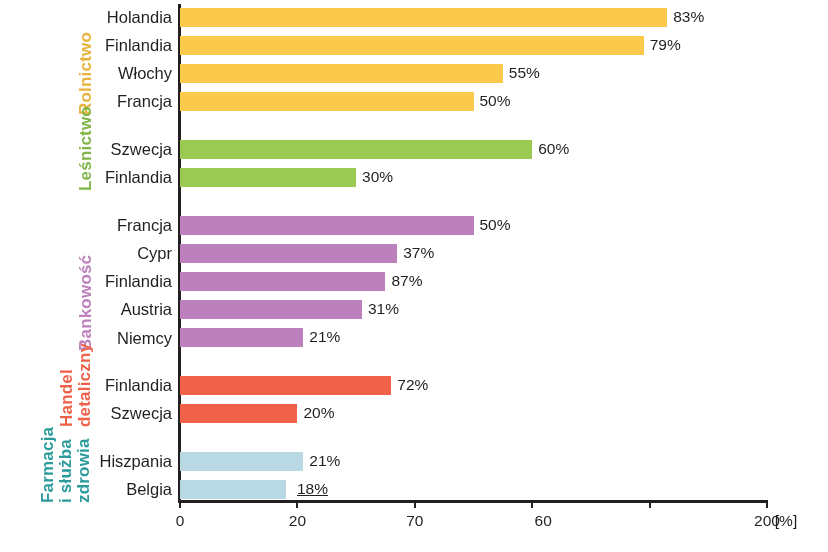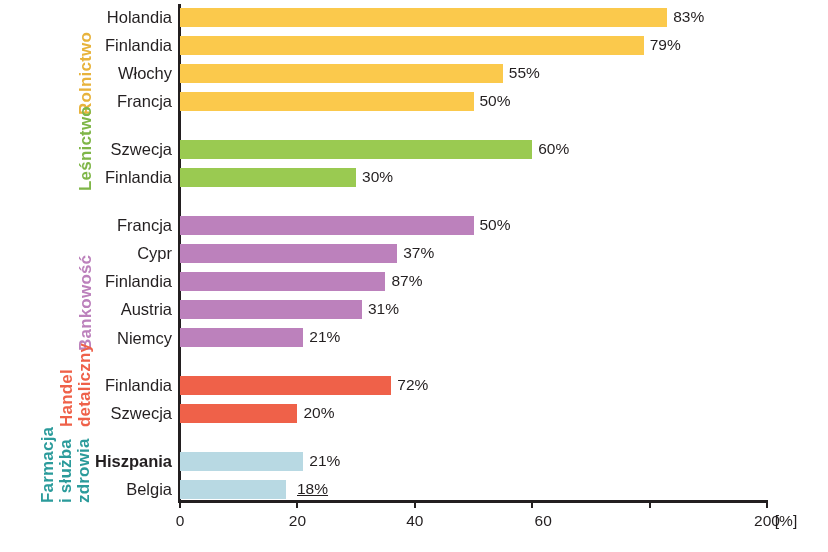--- a/index.html
+++ b/index.html
@@ -143,33 +143,33 @@
       <div class="cat-label" style="top: 93px;">Francja</div>
       <div class="cat-label" style="top: 141px;">Szwecja</div>
       <div class="cat-label" style="top: 169px;">Finlandia</div>
       <div class="cat-label" style="top: 217px;">Francja</div>
       <div class="cat-label" style="top: 245px; text-align: right;">Cypr</div>
       <div class="cat-label" style="top: 273px;">Finlandia</div>
       <div class="cat-label" style="top: 301px;">Austria</div>
       <div class="cat-label" style="top: 330px;">Niemcy</div>
       <div class="cat-label" style="top: 377px;">Finlandia</div>
       <div class="cat-label" style="top: 405px;">Szwecja</div>
-      <div class="cat-label" style="top: 453px; font-weight: bold;">Hiszpania</div>
+      <div class="cat-label" style="top: 453px;">Hiszpania</div>
       <div class="cat-label" style="top: 481px;">Belgia</div>
     </div>
 
   <div id="y-axis"></div>
   <div id="x-axis"></div>
   <div id="x-ticks">
       <div class="x-tick" style="left: 179px;"></div>
       <div class="x-tick-label" style="left: 180px;">0</div>
       <div class="x-tick" style="left: 296.4px;"></div>
       <div class="x-tick-label" style="left: 297.4px;">20</div>
       <div class="x-tick" style="left: 413.8px;"></div>
-      <div class="x-tick-label" style="left: 414.8px;">40</div>
+      <div class="x-tick-label" style="left: 414.8px;">70</div>
       <div class="x-tick" style="left: 531.2px;"></div>
       <div class="x-tick-label" style="left: 532.2px; margin-left: 11px;">60</div>
       <div class="x-tick" style="left: 648.6px;"></div>
       <div class="x-tick-label" style="left: 649.6px; margin-top: 40px;">80</div>
       <div class="x-tick" style="left: 766px;"></div>
       <div class="x-tick-label" style="left: 767px;">200</div>
     </div>
   <div id="x-unit">[%]</div>
 
   <div id="plot">

